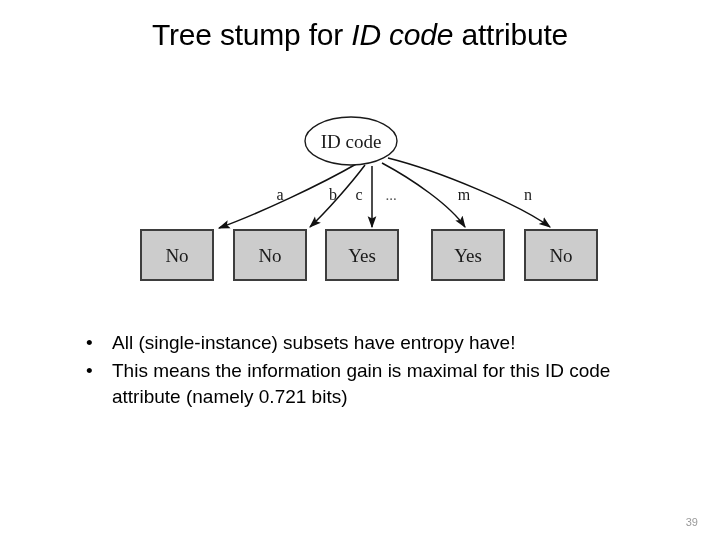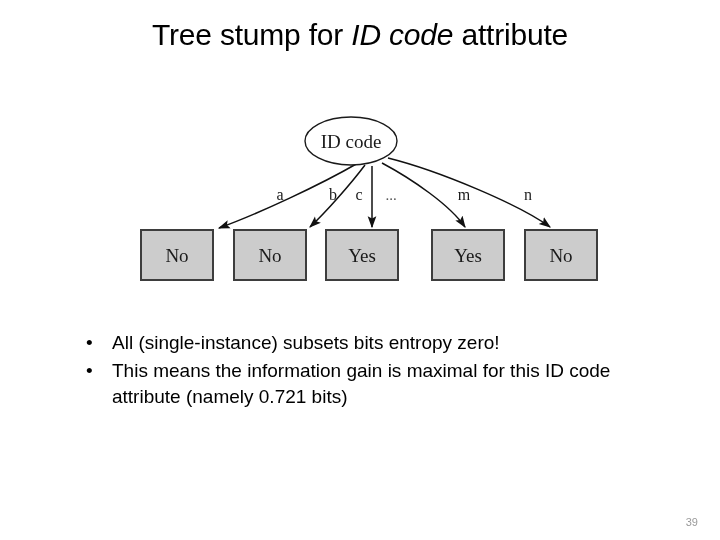--- a/index.html
+++ b/index.html
@@ -188,21 +188,21 @@
       <g>
         <rect class="leaf-box" x="405" y="125" width="72" height="50"></rect>
         <text class="node-text leaf-text" x="441" y="157" text-anchor="middle">No</text>
       </g>
     </svg>
   </div>
 
   <div id="bullets">
     <div class="bullet-row">
       <span class="bullet-dot">•</span>
-      <span class="bullet-text">All (single-instance) subsets bits entropy zero!</span>
+      <span class="bullet-text">All (single-instance) subsets have entropy have!</span>
     </div>
     <div class="bullet-row">
       <span class="bullet-dot">•</span>
       <span class="bullet-text">This means the information gain is maximal for this ID code attribute (namely 0.721 bits)</span>
     </div>
   </div>
 
   <div id="page-number">39</div>
 
 </div>

